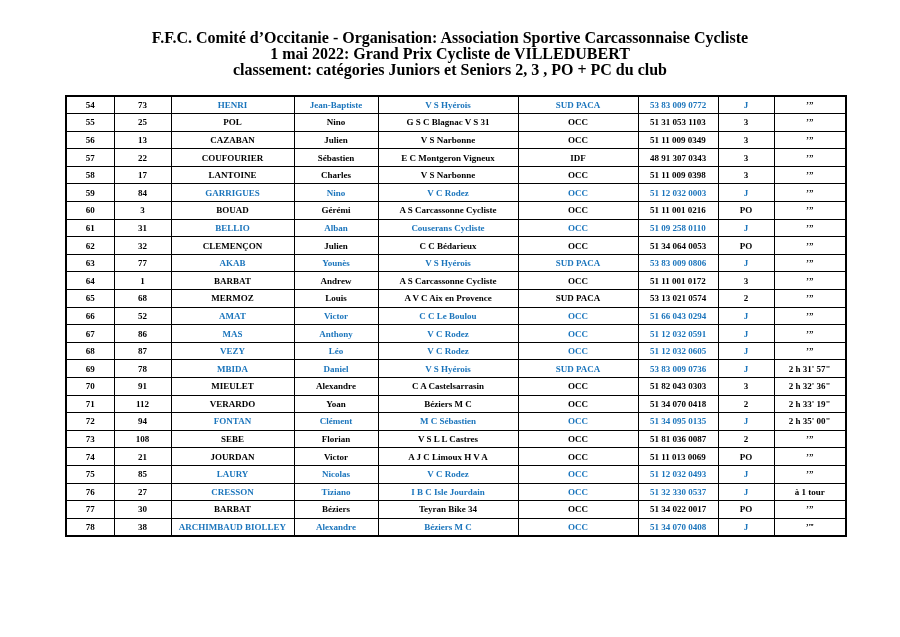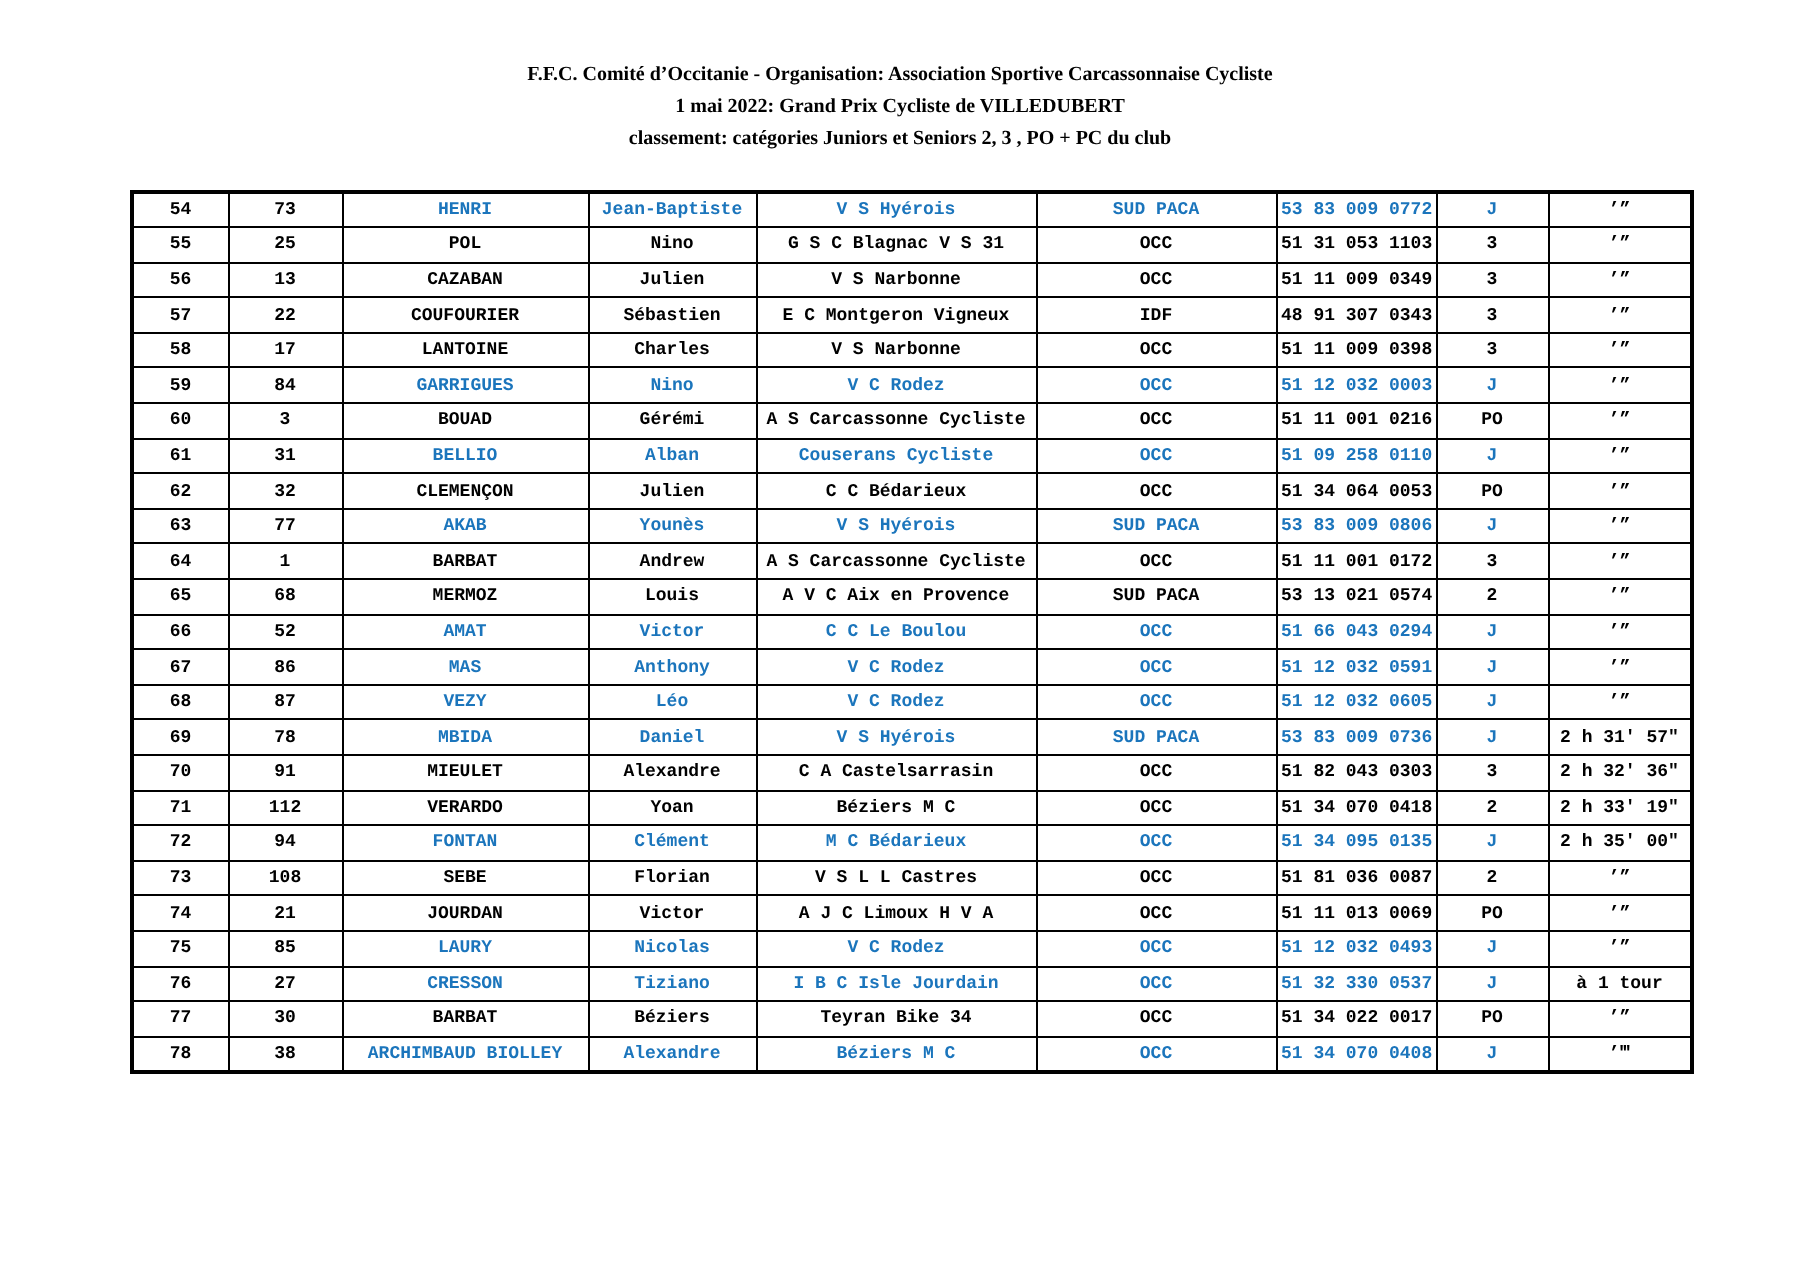--- a/index.html
+++ b/index.html
@@ -7,29 +7,28 @@
   body {
     width: 900px; height: 637px;
     font-family: "Liberation Serif", "DejaVu Serif", serif;
     color: #000;
     position: relative;
     overflow: hidden;
   }
   .page { width: 900px; height: 637px; position: relative; }
   .titles {
     position: absolute; top: 30px; left: 0; width: 900px;
-    text-align: center; font-weight: bold; font-size: 10px; line-height: 16px;
+    text-align: center; font-weight: bold; font-size: 16px; line-height: 16px;
   }
   table.results {
     position: absolute; left: 65px; top: 95px;
     width: 780px;
     border-collapse: collapse;
     table-layout: fixed;
     border: 2px solid #000;
-    font-family: Liberation Mono, monospace;
   }
   table.results td {
     border: 1px solid #000;
     height: 17.6px;
     font-size: 9px;
     font-weight: bold;
     vertical-align: middle;
     text-align: center;
     white-space: nowrap;
     overflow: hidden;
@@ -258,21 +257,21 @@
           <td class="col-region">OCC</td>
           <td class="col-license">51 34 070 0418</td>
           <td class="col-cat">2</td>
           <td class="col-time">2 h 33' 19"</td>
         </tr>
         <tr>
           <td class="col-place">72</td>
           <td class="col-bib">94</td>
           <td class="col-last blue">FONTAN</td>
           <td class="col-first blue">Clément</td>
-          <td class="col-club blue">M C Bédarieux</td>
+          <td class="col-club blue">M C Sébastien</td>
           <td class="col-region blue">OCC</td>
           <td class="col-license blue">51 34 095 0135</td>
           <td class="col-cat blue">J</td>
           <td class="col-time">2 h 35' 00"</td>
         </tr>
         <tr>
           <td class="col-place">73</td>
           <td class="col-bib">108</td>
           <td class="col-last">SEBE</td>
           <td class="col-first">Florian</td>

